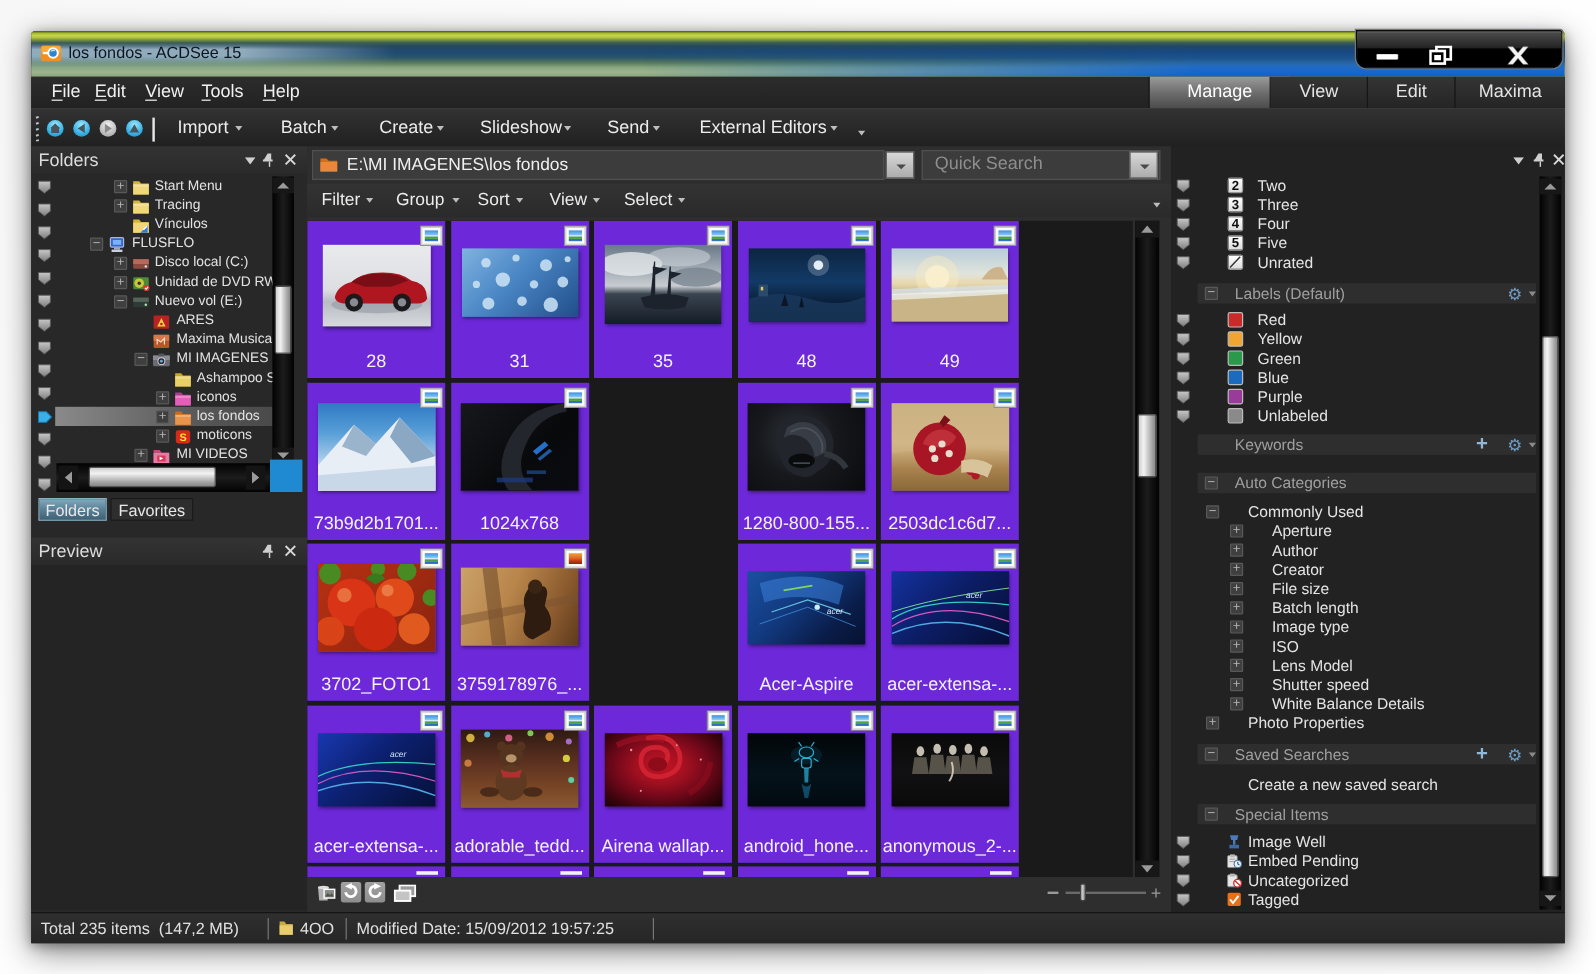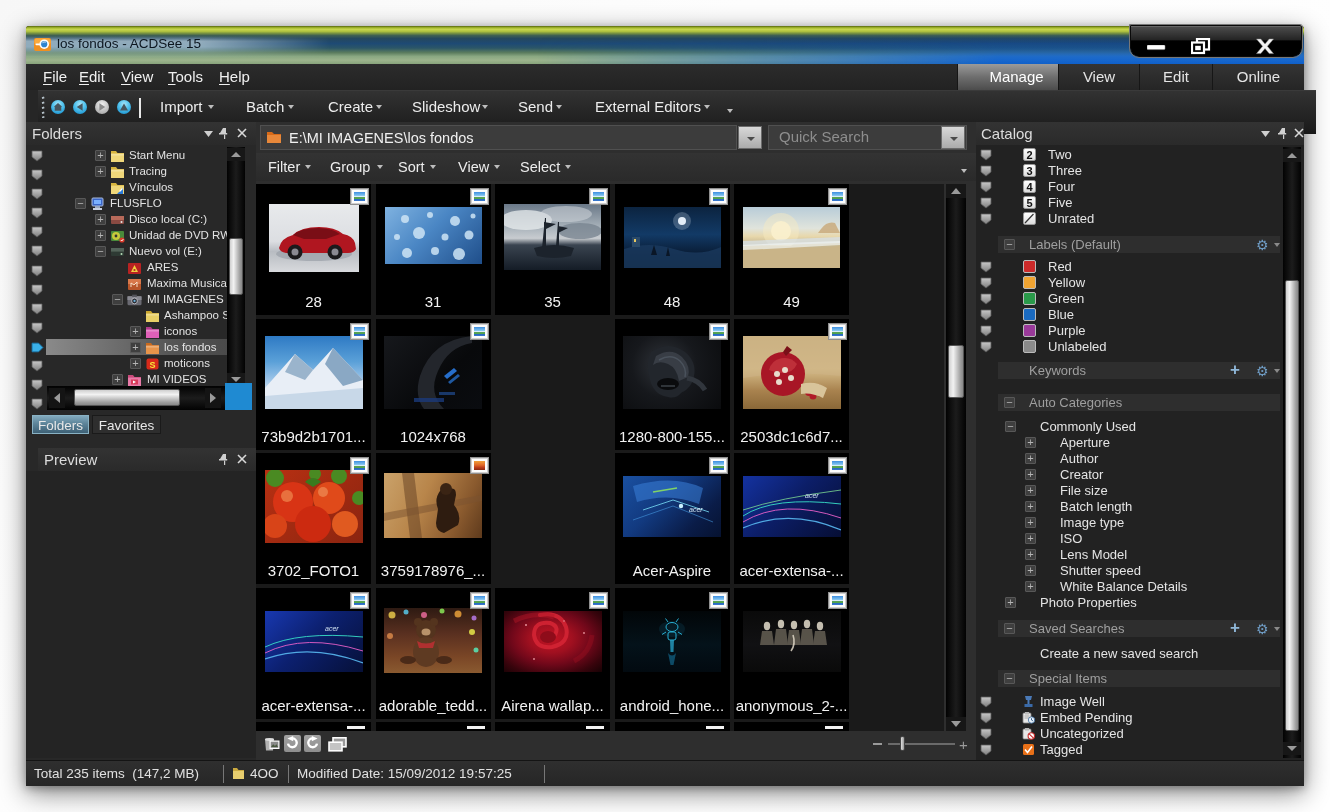--- a/index.html
+++ b/index.html
@@ -24,21 +24,21 @@
 .ctrl { position:absolute; left:1104px; top:-1px; width:172px; height:32px; background:linear-gradient(to bottom,#4e4e4e 0%,#252525 45%,#000 50%,#000 100%); border:1px solid #0a0a0a; outline:1px solid #777; border-radius:0 2px 9px 9px; box-shadow:inset 0 1px 0 #666; }
 
 
 .menurow { position:absolute; left:0; top:38px; width:100%; height:26px; background:linear-gradient(to bottom,#2c2c2c,#222); }
 .menu { position:absolute; top:0; height:100%; font-size:15px; color:#f0f0f0; line-height:26px; }
 .menu u { text-decoration:underline; text-underline-offset:2px; }
 .tab { position:absolute; top:0; height:26px; text-align:center; font-size:15px; color:#e4e4e4; line-height:26px; background:linear-gradient(to bottom,#343434,#252525); border-left:1px solid #161616; }
 .tab.active { background:linear-gradient(to bottom,#9a9a9a,#6e6e6e 50%,#4c4c4c); color:#fff; }
 
 
-.toolbar { position:absolute; left:0; top:64px; width:100%; height:44px; background:linear-gradient(to bottom,#323232,#1d1d1d 85%,#171717); border-top:1px solid #3a3a3a;margin-left:12px; }
+.toolbar { position:absolute; left:0; top:64px; width:100%; height:44px; background:linear-gradient(to bottom,#323232,#1d1d1d 85%,#171717); border-top:1px solid #3a3a3a; }
 .navc { position:absolute; top:9px; width:14px; height:14px; border-radius:50%; }
 .navc.blue { background:radial-gradient(circle at 50% 30%, #a8e4f8 0%, #55c4ee 40%, #2aa0d8 75%, #1a88c0 100%); }
 .navc.gray { background:radial-gradient(circle at 50% 32%, #f2f2f2 0%, #cfcfcf 40%, #9a9a9a 100%); }
 .tbtext { position:absolute; top:0; height:32px; line-height:32px; font-size:15px; color:#ececec; }
 .dar { position:absolute; top:14px; width:0; height:0; border-left:3.5px solid transparent; border-right:3.5px solid transparent; border-top:4px solid #bdbdbd; }
 
 
 .phead { position:absolute; height:23px; background:linear-gradient(to bottom,#333333,#2a2a2a); font-size:15px; color:#dcdcdc; line-height:23px; }
 
 
@@ -64,21 +64,21 @@
 
 
 .cpanel { position:absolute; left:230px; top:96px; width:720px; height:638px; background:#2e2e2e; }
 .addrfield { position:absolute; left:4px; top:3px; width:477px; height:25px; background:#3c3c3c; border:1px solid #505050; }
 .addrbar-row { position:absolute; left:0; top:0; width:720px; height:31px; background:#2e2e2e; }
 .dropbtn { position:absolute; top:0; width:24px; height:23px; background:linear-gradient(to bottom,#d8d8d8,#ababab); border:1px solid #6a6a6a; }
 .dropbtn:after { content:""; position:absolute; left:8px; top:10px; border-left:4px solid transparent; border-right:4px solid transparent; border-top:4px solid #4a4a4a; }
 .filterrow { position:absolute; left:0; top:31px; width:720px; height:28px; background:linear-gradient(to bottom,#333,#2a2a2a); }
 .fitem { position:absolute; top:0; height:28px; line-height:28px; font-size:14.5px; color:#ececec; }
 .grid { position:absolute; left:0; top:62px; width:688px; height:547px; background:#1a1a1a; overflow:hidden; }
-.cell { position:absolute; width:115px; height:131px; background:#000000; }
+.cell { position:absolute; width:115px; height:131px; background:#6d28d9; }
 .badge { position:absolute; right:3px; top:5px; width:17px; height:15px; background:#fdfdfd; border:1px solid #cfcfcf; box-shadow:0 0 0 1px #909090; }
 .badge .inner { position:absolute; left:2px; top:2px; right:2px; bottom:2px; background:linear-gradient(to bottom,#3f8fe0 0%,#7ec2f0 38%,#e8f4fc 52%,#4a9a46 62%,#55a84e 76%,#2a6ac0 82%,#3a7ad0 100%); }
 .thumb { position:absolute; overflow:hidden; }
 .clabel { position:absolute; left:0; width:115px; text-align:center; font-size:15px; color:#f2f2f2; white-space:nowrap; }
 .botbar { position:absolute; left:0; top:609px; width:720px; height:29px; background:#2e2e2e; }
 
 
 .rpanel { position:absolute; left:950px; top:96px; width:328px; height:638px; background:#222; }
 .crow { position:absolute; left:0; height:16px; width:300px; font-size:13px; color:#e4e4e4; line-height:16px; }
 .ghead { position:absolute; left:22px; width:282px; height:17px; background:#2e2e2e; font-size:13px; color:#9f9f9f; line-height:17px; }
@@ -123,21 +123,21 @@
 
   <div class="menurow">
     <div class="menu" style="left:17px"><u>F</u>ile</div>
     <div class="menu" style="left:53px"><u>E</u>dit</div>
     <div class="menu" style="left:95px"><u>V</u>iew</div>
     <div class="menu" style="left:142px"><u>T</u>ools</div>
     <div class="menu" style="left:193px"><u>H</u>elp</div>
     <div class="tab active" style="left:931px;width:118px">Manage</div>
     <div class="tab" style="left:1032px;width:81px">View</div>
     <div class="tab" style="left:1113px;width:73px">Edit</div>
-    <div class="tab" style="left:1186px;width:92px">Online</div>
+    <div class="tab" style="left:1186px;width:92px">Maxima</div>
   </div>
 
   <div class="toolbar">
     <svg class="abs" style="left:3px;top:5px" width="5" height="22">
         <g fill="#b8c4cc">
           <rect x="1" y="1" width="2.4" height="1.6" transform="rotate(-18 2 2)"></rect>
           <rect x="1" y="6" width="2.4" height="1.6" transform="rotate(-18 2 7)"></rect>
           <rect x="1" y="11" width="2.4" height="1.6" transform="rotate(-18 2 12)"></rect>
           <rect x="1" y="16" width="2.4" height="1.6" transform="rotate(-18 2 17)"></rect>
           <rect x="1" y="20.4" width="2.4" height="1.6" transform="rotate(-18 2 21)"></rect>
@@ -408,21 +408,21 @@
 <svg class="abs" style="left:5px;top:213px" width="12" height="12" viewBox="0 0 12 12">
           <path d="M1 1 h10 v6 l-5 4 l-5 -4 Z" fill="url(#shg)" stroke="#5a5a5a" stroke-width="0.8"></path>
         </svg>
 <svg class="abs" style="left:5px;top:232px" width="12" height="12" viewBox="0 0 12 12">
           <path d="M1 1 h10 v6 l-5 4 l-5 -4 Z" fill="url(#shg)" stroke="#5a5a5a" stroke-width="0.8"></path>
         </svg>
 <svg class="abs" style="left:5px;top:251px" width="12" height="12" viewBox="0 0 12 12">
           <path d="M1 1 h10 v6 l-5 4 l-5 -4 Z" fill="url(#shg)" stroke="#5a5a5a" stroke-width="0.8"></path>
         </svg>
 </div>
-<div class="phead" style="left:12px;top:326px;width:230px;padding-left:6px">Preview</div>
+<div class="phead" style="left:0;top:326px;width:230px;padding-left:6px">Preview</div>
 <svg class="abs" style="left:193px;top:331px" width="11" height="13">
         <path d="M4 1 h3 v5 h1.2 v1.6 h-8.4 v-1.6 h1.2 Z" fill="#cfcfcf"></path>
         <rect x="5" y="7.6" width="1.2" height="4.4" fill="#cfcfcf"></rect>
       </svg>
 <svg class="abs" style="left:211px;top:332px" width="10" height="10">
         <g stroke="#d8d8d8" stroke-width="1.6">
           <path d="M1 1 L9 9"></path>
           <path d="M9 1 L1 9"></path>
         </g>
       </svg>
@@ -865,21 +865,20 @@
           <rect x="1" y="5.2" width="13" height="8.6" fill="#c4c4c4" stroke="#fdfdfd" stroke-width="1.6"></rect>
         </svg></div>
 <div class="abs" style="left:617px;top:621px;width:9px;height:2px;background:#9a9a9a"></div>
 <div class="abs" style="left:632px;top:621px;width:67px;height:2px;background:#6a6a6a"></div>
 <div class="abs" style="left:644px;top:614px;width:5px;height:15px;background:linear-gradient(to right,#e0e0e0,#9a9a9a);border-radius:2px;border:1px solid #444"></div>
 <div class="abs" style="left:703px;top:614px;font-size:15px;color:#9a9a9a">+</div>
 
   </div>
 
   <div class="rpanel" id="rpanel">
-    <div class="phead" style="left:0;top:0;width:328px;padding-left:5px">Catalog</div>
     <svg class="abs" style="left:285px;top:9px" width="9" height="6">
         <path d="M0 0 h9 l-4.5 6 Z" fill="#cfcfcf"></path>
       </svg>
     <svg class="abs" style="left:302px;top:5px" width="11" height="13">
         <path d="M4 1 h3 v5 h1.2 v1.6 h-8.4 v-1.6 h1.2 Z" fill="#cfcfcf"></path>
         <rect x="5" y="7.6" width="1.2" height="4.4" fill="#cfcfcf"></rect>
       </svg>
     <svg class="abs" style="left:318px;top:6px" width="10" height="10">
         <g stroke="#d8d8d8" stroke-width="1.6">
           <path d="M1 1 L9 9"></path>

